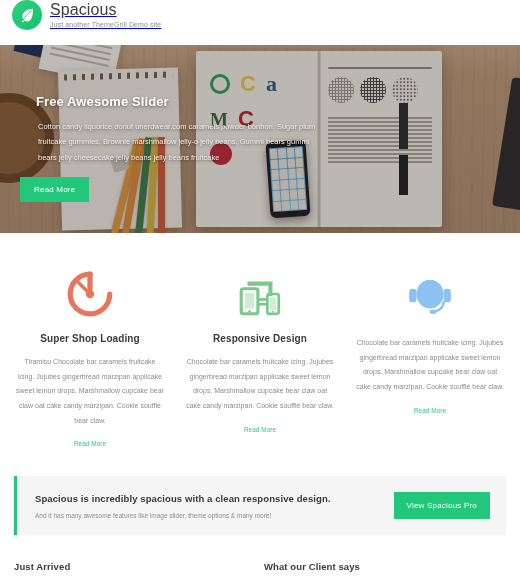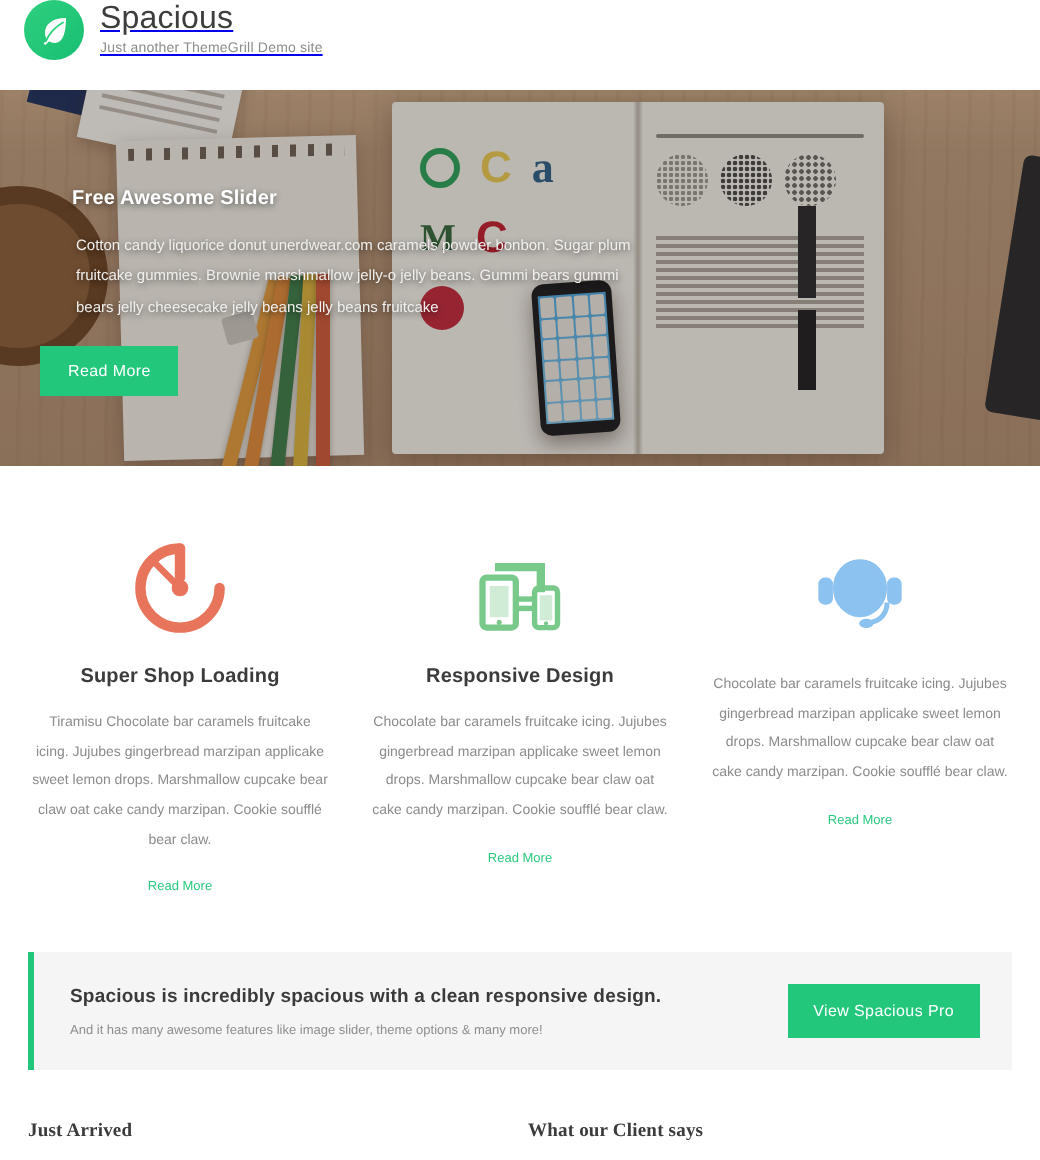--- a/index.html
+++ b/index.html
@@ -133,21 +133,21 @@
   .tablet{ position:absolute; right:-16px; top:34px; width:34px;height:130px;
     background:#2b2b2d; border-radius:4px; transform:rotate(9deg);}
   .bookmark{ position:absolute; right:34px; top:52px; width:9px;height:46px;background:#2a2a2c;}
   .bookmark2{ position:absolute; right:34px; top:104px; width:9px;height:40px;background:#1f1f21;}
 
   .slider-overlay { position:absolute; inset:0; background: rgba(30,25,20,.26); }
   .slider-caption {
     position: absolute; left: 20px; top: 49px; width: 300px; z-index:3;
   }
   .slider-title {
-    color:#ffffff; font-size:10px; font-weight:700; letter-spacing:.1px;
+    color:#ffffff; font-size:13px; font-weight:700; letter-spacing:.1px;
     text-shadow:0 1px 3px rgba(0,0,0,.5);
     padding-left:16px;
   }
   .slider-body {
     color:#f0efed; font-size:7.5px; line-height:2.05; margin-top:10px;
     text-shadow:0 1px 3px rgba(0,0,0,.55); width:292px;margin-left:18px;
   }
   .slider-btn {
     display:inline-block; margin-top:12px; background:#22c77c; color:#fff;
     font-size:8px; padding:8px 14px; text-decoration:none; border:none;
@@ -183,21 +183,21 @@
   .cta-title { font-size:9.5px; color:#3a3a3a; font-weight:700; letter-spacing:.1px; }
   .cta-sub { font-size:6.5px; color:#8e8e8e; margin-top:8px; }
   .cta-btn {
     background:#22c77c; color:#fff; font-size:8px; padding:9px 13px;
     text-decoration:none; border:none; cursor:pointer; white-space:nowrap;
     letter-spacing:.2px;
   }
 
   
   .bottom {
-    display:flex; padding: 26px 14px 0; gap: 8px; font-family: Liberation Serif, serif;
+    display:flex; padding: 26px 14px 0; gap: 8px;
   }
   .bottom-col { width:50%; }
   .bottom-heading {
     font-size:9.5px; color:#3b3b3b; font-weight:700; letter-spacing:.1px;
   }
 </style>
 </head>
 <body>
 
 <header class="site-header">

